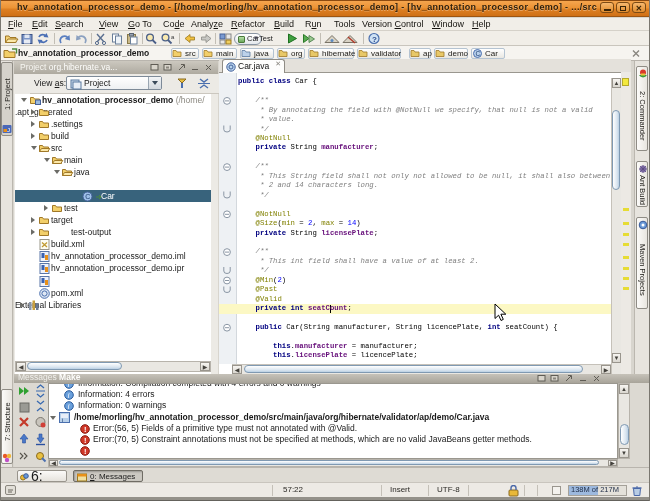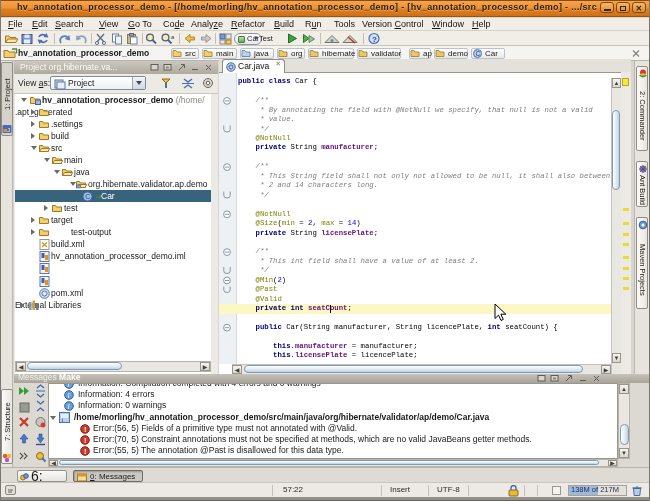--- a/index.html
+++ b/index.html
@@ -27,21 +27,21 @@
 
 #lstripe { left:0; top:61px; width:13px; height:420px; background:#e7e4de; border-right:1px solid #bbb7af; }
 #rstripe { left:634px; top:61px; width:16px; height:313px; background:#e7e4de; border-left:1px solid #bbb7af; }
 .vbtn { position:absolute; border:1px solid #8f8c85; border-radius:2px; background:linear-gradient(90deg,#fcfbf9,#e8e5df);
   font-size:8px; color:#22201c; text-align:center; }
 .vtext-up { writing-mode:vertical-rl; transform:rotate(180deg); font-size:7.5px; }
 .vtext-dn { writing-mode:vertical-rl; font-size:7.5px; }
 
 #proj { left:14px; top:61px; width:204px; height:313px; background:#eceae5; }
 #proj-hdr { left:0; top:0; width:204px; height:13px; background:linear-gradient(#ccc8bf,#aeaaa0); color:#f7f6f2; font-size:8.5px;text-align:right; }
-#proj-viewas { left:0; top:13px; width:204px; height:20px; background:#eceae5; border-bottom:1px solid #cbc7bf; }
+#proj-viewas { left:16px; top:13px; width:204px; height:20px; background:#eceae5; border-bottom:1px solid #cbc7bf; }
 #proj-combo { left:36px; top:2px; width:96px; height:14px; background:linear-gradient(#ffffff,#eef0f2); border:1px solid #7d8a98; border-radius:2px; }
 #tree { left:1px; top:33px; width:196px; height:311px; background:#ffffff; overflow:hidden; }
 .trow { position:absolute; left:0; height:12px; line-height:12px; white-space:nowrap; font-size:8.5px; }
 .ar-r { position:absolute; top:3px; width:0; height:0; border-left:4px solid #6b6b66; border-top:3px solid transparent; border-bottom:3px solid transparent; }
 .ar-d { position:absolute; top:4px; width:0; height:0; border-top:4px solid #6b6b66; border-left:3px solid transparent; border-right:3px solid transparent; }
 .tico { position:absolute; top:0.5px; }
 
 #editor { left:219px; top:59px; width:412px; height:315px; background:#ffffff; }
 #tabrow { left:0; top:0; width:412px; height:14px; background:#e4e1db; border-bottom:1px solid #9a978f; }
 #tab1 { left:3px; top:0; width:63px; height:14px; background:#fdfdfc; border:1px solid #8f8c85; border-bottom:none; border-radius:3px 3px 0 0; }
@@ -281,24 +281,20 @@
         </svg><span style="margin-left:36px;">build</span></div>
     <div class="trow" style="top:48px;"><i class="ar-d" style="left:16px;"></i><svg class="tico" style="left:24px" width="13" height="11">
           <use href="#fo"></use>
         </svg><span style="margin-left:36px;">src</span></div>
     <div class="trow" style="top:60px;"><i class="ar-d" style="left:29px;"></i><svg class="tico" style="left:37px" width="13" height="11">
           <use href="#fo"></use>
         </svg><span style="margin-left:49px;">main</span></div>
     <div class="trow" style="top:72px;"><i class="ar-d" style="left:39px;"></i><svg class="tico" style="left:47px" width="13" height="11">
           <use href="#fo"></use>
         </svg><span style="margin-left:59px;">java</span></div>
-    <div class="trow" style="top:84px;"><i class="ar-d" style="left:55px;"></i><svg class="tico" style="left:61px" width="13" height="11">
-          <use href="#fo"></use>
-          <rect x="0.5" y="6" width="4" height="3" fill="#7aa6d8" stroke="#3c6494" stroke-width="0.6"></rect>
-        </svg><span style="margin-left:73px;">org.hibernate.validator.ap.demo</span></div>
     <div class="trow" style="top:96px;width:196px;background:#38637c;color:#ffffff;"><svg class="tico" style="left:67px" width="24" height="11">
           <circle cx="5.5" cy="5.5" r="4.5" fill="#9ec0e8" stroke="#44619a"></circle>
           <text x="3.2" y="8.3" font-size="7" fill="#1a3a6a">C</text>
           <path d="M14 6 L19 6 M17 4 L19 6 L17 8" stroke="#4a8a3a" stroke-width="1" fill="none"></path>
         </svg><span style="margin-left:86px;">Car</span></div>
     <div class="trow" style="top:108px;"><i class="ar-r" style="left:29px;"></i><svg class="tico" style="left:37px" width="13" height="11">
           <use href="#fy"></use>
         </svg><span style="margin-left:49px;">test</span></div>
     <div class="trow" style="top:120px;"><i class="ar-r" style="left:16px;"></i><svg class="tico" style="left:24px" width="13" height="11">
           <use href="#fy"></use>
@@ -312,21 +308,21 @@
         </svg><span style="margin-left:36px;">build.xml</span></div>
     <div class="trow" style="top:156px;"><svg class="tico" style="left:24px" width="13" height="11">
           <rect x="1" y="0.5" width="9" height="10" fill="#eef2fa" stroke="#5a77a8"></rect>
           <rect x="2.5" y="2" width="3" height="5" fill="#3a62b0"></rect>
           <rect x="6" y="4" width="3" height="5" fill="#e89018"></rect>
         </svg><span style="margin-left:36px;">hv_annotation_processor_demo.iml</span></div>
     <div class="trow" style="top:168px;"><svg class="tico" style="left:24px" width="13" height="11">
           <rect x="1" y="0.5" width="9" height="10" fill="#eef2fa" stroke="#5a77a8"></rect>
           <rect x="2.5" y="2" width="3" height="5" fill="#3a62b0"></rect>
           <rect x="6" y="4" width="3" height="5" fill="#e89018"></rect>
-        </svg></div>
+        </svg><span style="margin-left:36px;">hv_annotation_processor_demo.ipr</span></div>
     <div class="trow" style="top:181px;"><svg class="tico" style="left:24px" width="13" height="11">
           <rect x="1" y="0.5" width="9" height="10" fill="#eef2fa" stroke="#5a77a8"></rect>
           <rect x="2.5" y="2" width="3" height="5" fill="#3a62b0"></rect>
           <rect x="6" y="4" width="3" height="5" fill="#e89018"></rect>
         </svg></div>
     <div class="trow" style="top:193px;"><svg class="tico" style="left:24px" width="13" height="11">
           <circle cx="5.5" cy="5.5" r="4.8" fill="#dfe8f4" stroke="#4a6fae"></circle>
           <circle cx="5.5" cy="5.5" r="2.6" fill="none" stroke="#4a6fae"></circle>
         </svg><span style="margin-left:36px;">pom.xml</span></div>
     <div class="trow" style="top:205px;"><i class="ar-r" style="left:5px;"></i><svg class="tico" style="left:13px" width="13" height="11">
@@ -528,21 +524,21 @@
           <circle cx="5" cy="5" r="4.3" fill="#d03828" stroke="#8a1a10"></circle>
           <text x="3.9" y="8" font-size="7.5" fill="#fff" font-weight="bold">!</text>
         </svg><span style="margin-left:44px;">Error:(56, 5) Fields of a primitive type must not annotated with @Valid.</span></div>
     <div class="mrow" style="top:50px;"><svg class="mico" style="left:31px" width="10" height="10">
           <circle cx="5" cy="5" r="4.3" fill="#d03828" stroke="#8a1a10"></circle>
           <text x="3.9" y="8" font-size="7.5" fill="#fff" font-weight="bold">!</text>
         </svg><span style="margin-left:44px;">Error:(70, 5) Constraint annotations must not be specified at methods, which are no valid JavaBeans getter methods.</span></div>
     <div class="mrow" style="top:61px;"><svg class="mico" style="left:31px" width="10" height="10">
           <circle cx="5" cy="5" r="4.3" fill="#d03828" stroke="#8a1a10"></circle>
           <text x="3.9" y="8" font-size="7.5" fill="#fff" font-weight="bold">!</text>
-        </svg><span style="margin-left:44px;">Error:(55, 5) The annotation @Past is disallowed for this data type.</span></div>
+        </svg></div>
   </div>
 
   <div class="sb-track" style="left:604px;top:9px;width:12px;height:76px;border:1px solid #b7b3ab;">
     <span class="sb-btn" style="left:0px;top:0px;width:10px;height:10px;line-height:9px;">▲</span>
     <span class="sb-thumb" style="left:0.5px;top:40px;width:9px;height:21px;"></span>
     <span class="sb-btn" style="left:0px;bottom:0px;width:10px;height:10px;line-height:9px;">▼</span>
   </div>
 
   <div class="sb-track" style="left:34px;top:85px;width:570px;height:8px;border:1px solid #b7b3ab;">
     <span class="sb-btn" style="left:0px;top:0px;width:9px;height:6px;line-height:5px;">◀</span>

